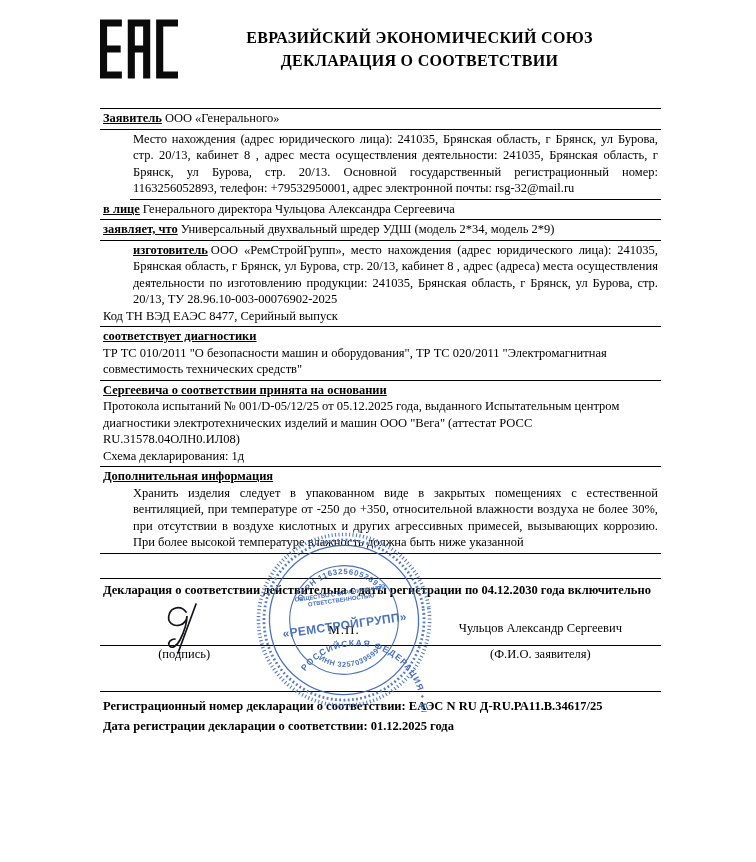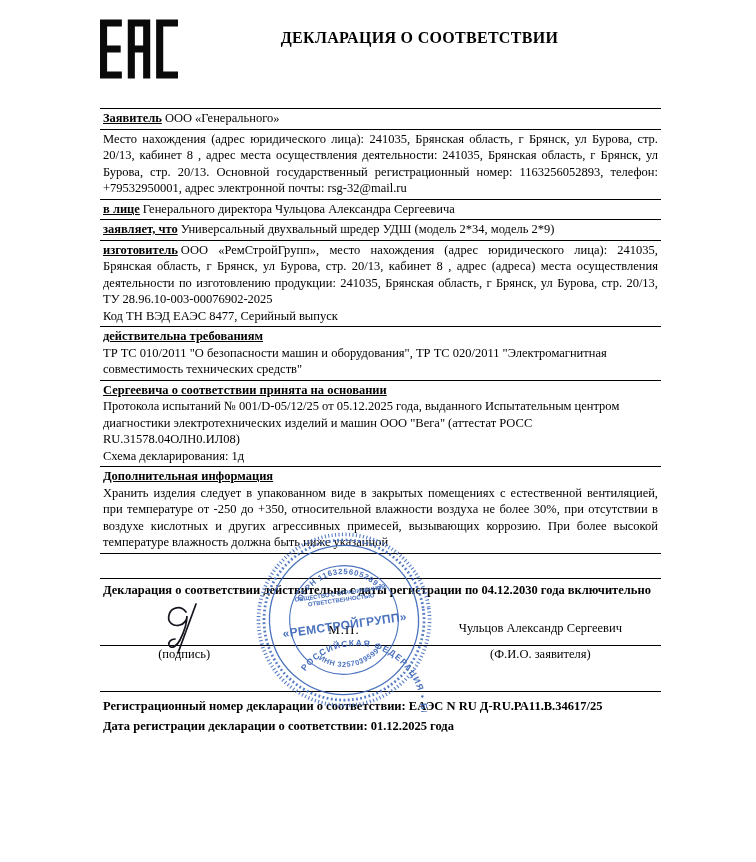--- a/index.html
+++ b/index.html
@@ -12,21 +12,21 @@
 
   
   .hdr{display:flex;align-items:flex-start;margin-bottom:25px;}
   .logo{flex:0 0 auto;padding-top:3px;}
   .titles{flex:1;text-align:center;font-weight:bold;font-size:16px;line-height:1.45;padding-top:10px;letter-spacing:.3px;}
 
   
   .tbl{border-top:1px solid #000;}
   .row{border-bottom:1px solid #000;padding:1px 3px 2px 3px;line-height:16.5px;}
   .b{font-weight:bold;margin-right:3px;text-decoration:underline;}
-  .just{text-align:justify;}
+  .just{text-align:justify;margin-left:30px;}
 
   
   .validity{border-top:1px solid #000;margin-top:24px;padding:2px 3px 0 3px;
     font-weight:bold;text-align:justify;line-height:18px;}
 
   
   .sigzone{margin-top:2px;}
   .sig-grid{display:grid;grid-template-columns:30% 27% 43%;align-items:end;}
   .sig-top{height:44px;}
   .sig-top .cell{display:flex;justify-content:center;align-items:flex-end;height:100%;}
@@ -51,20 +51,21 @@
 
   <div class="hdr">
     <div class="logo">
       <svg width="78" height="60" viewBox="0 0 132 100" aria-hidden="true">
         <path fill="#0a0a0a" fill-rule="evenodd" d="M0,0 h37 v12 h-25 v32 h23 v12 h-23 v32 h25 v12 h-37 z
              M47,0 h38 v100 h-12 v-44 h-14 v44 h-12 z M59,12 v32 h14 v-32 z
              M95,0 h37 v12 h-25 v76 h25 v12 h-37 z"></path>
       </svg>
     </div>
     <div class="titles">
+      <div>ЕВРАЗИЙСКИЙ ЭКОНОМИЧЕСКИЙ СОЮЗ</div>
       <div>ДЕКЛАРАЦИЯ О СООТВЕТСТВИИ</div>
     </div>
   </div>
 
   <div class="tbl">
 
     <div class="row">
       <span class="b">Заявитель</span><span>ООО «Генерального»</span>
     </div>
 
@@ -81,21 +82,21 @@
     </div>
 
     <div class="row">
       <div class="just">
         <span class="b">изготовитель</span><span>ООО «РемСтройГрупп», место нахождения (адрес юридического лица): 241035, Брянская область, г Брянск, ул Бурова, стр. 20/13, кабинет 8 , адрес (адреса) места осуществления деятельности по изготовлению продукции: 241035, Брянская область, г Брянск, ул Бурова, стр. 20/13, ТУ 28.96.10-003-00076902-2025</span>
       </div>
       <div>Код ТН ВЭД ЕАЭС 8477, Серийный выпуск</div>
     </div>
 
     <div class="row">
-      <div class="b">действительна требованиям</div>
+      <div class="b">соответствует диагностики</div>
       <div>ТР ТС 010/2011 "О безопасности машин и оборудования", ТР ТС 020/2011 "Электромагнитная совместимость технических средств"</div>
     </div>
 
     <div class="row">
       <div class="b">Сергеевича о соответствии принята на основании</div>
       <div>Протокола испытаний № 001/D-05/12/25 от 05.12.2025 года, выданного Испытательным центром диагностики электротехнических изделий и машин ООО "Вега" (аттестат РОСС RU.31578.04ОЛН0.ИЛ08)</div>
       <div>Схема декларирования: 1д</div>
     </div>
 
     <div class="row">

